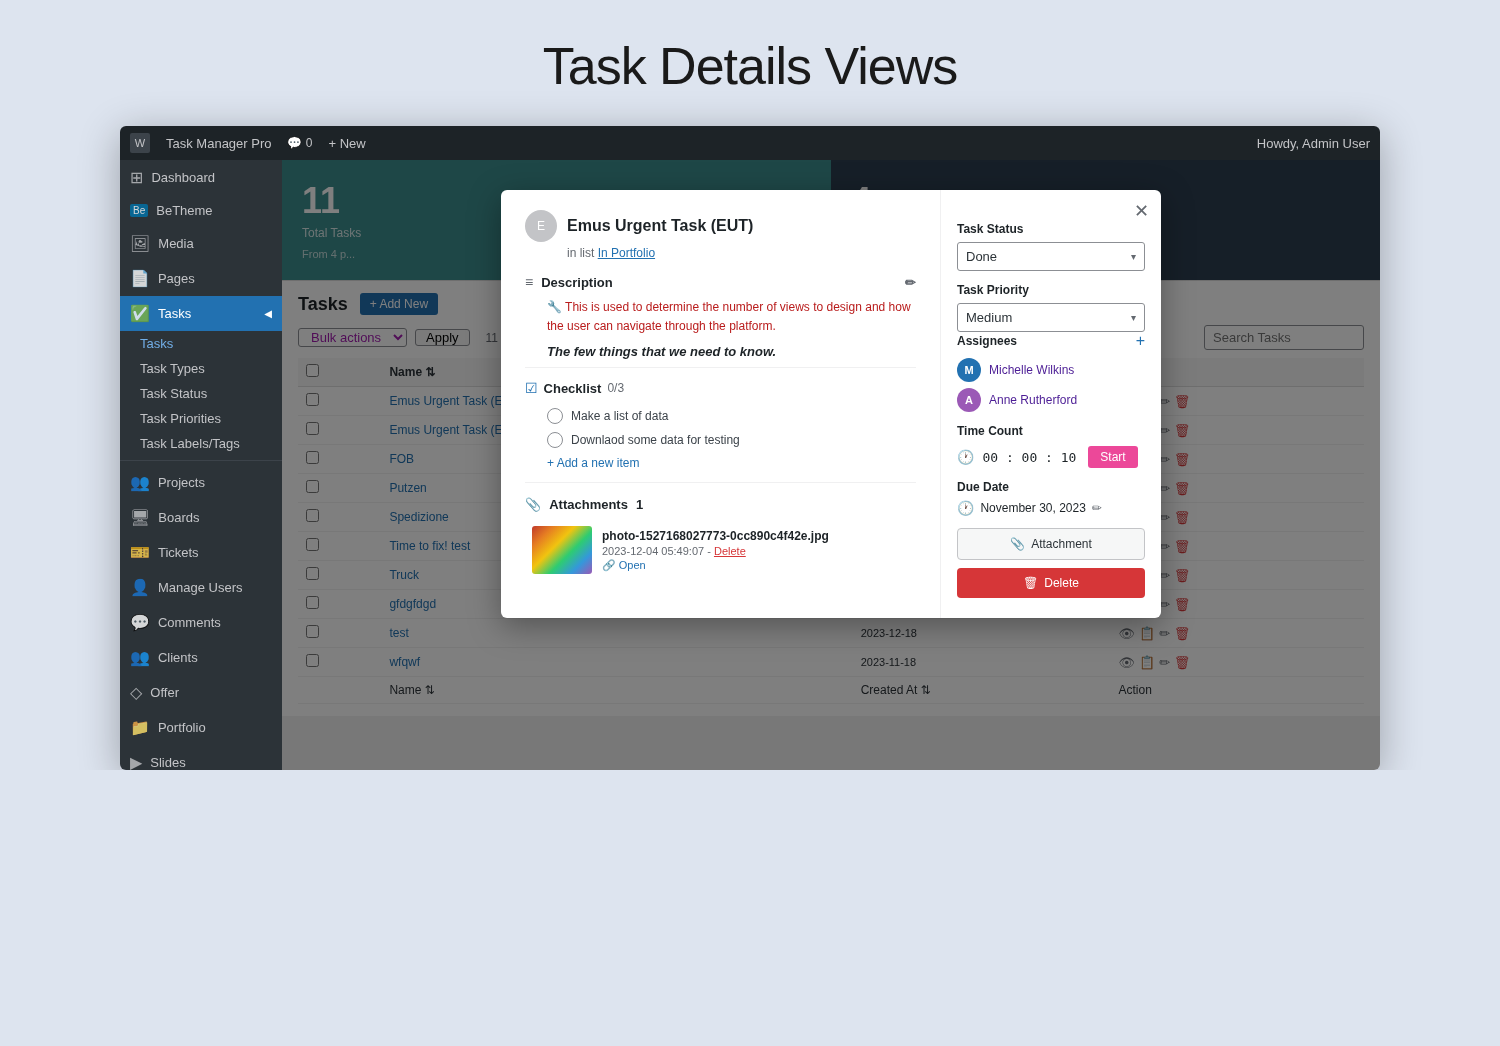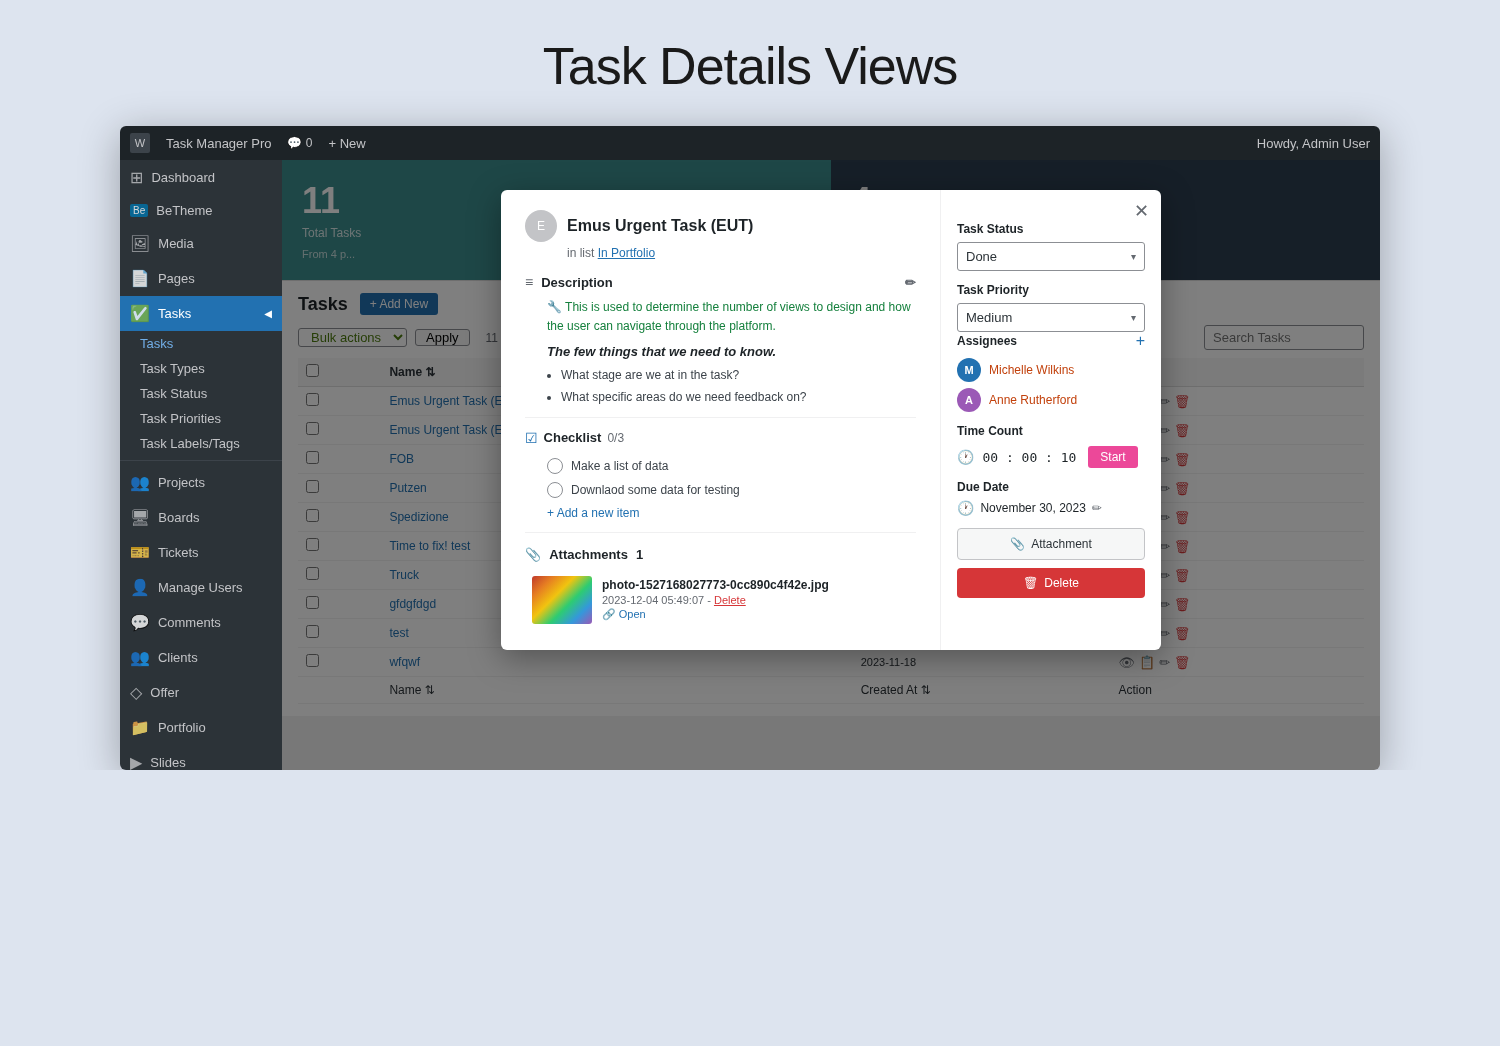--- a/index.html
+++ b/index.html
@@ -142,21 +142,21 @@
       align-items: center;
       gap: 8px;
       margin-bottom: 8px;
     }
     .bulk-actions-select {
       border: 1px solid #8c8f94;
       background: #fff;
       padding: 0 8px;
       border-radius: 3px;
       font-size: 13px;
-      color: #4d7c0f;
+      color: #a21caf;
     }
     .apply-btn {
       border: 1px solid #8c8f94;
       background: #f6f7f7;
       padding: 0 10px;
       border-radius: 3px;
       font-size: 13px;
       cursor: pointer;
     }
     .search-tasks-input {
@@ -245,21 +245,21 @@
     .task-list-ref a { color: #2271b1; text-decoration: underline; }
 
     .section-header {
       display: flex; align-items: center; gap: 8px;
       font-size: 13px; font-weight: 600; color: #1d2327;
       margin-bottom: 8px; margin-top: 12px;
     }
     .section-icon { font-size: 14px; color: #646970; }
     .edit-icon { margin-left: auto; font-size: 13px; color: #646970; cursor: pointer; }
 
-    .description-text { font-size: 12px; color: #15803d; line-height: 1.6; margin-bottom: 8px; padding-left: 22px; }
+    .description-text { font-size: 12px; color: #b91c1c; line-height: 1.6; margin-bottom: 8px; padding-left: 22px; }
     .description-emphasis { font-style: italic; font-weight: 600; font-size: 13px; color: #1d2327; margin-bottom: 6px; padding-left: 22px; }
     .description-bullets { padding-left: 36px; }
     .description-bullets li { font-size: 12px; color: #3c434a; line-height: 1.8; list-style: disc; }
 
     .checklist-header { display: flex; align-items: center; gap: 6px; margin-bottom: 8px; margin-top: 12px; }
     .checklist-icon { font-size: 14px; color: #2271b1; }
     .checklist-label { font-size: 13px; font-weight: 600; color: #1d2327; }
     .checklist-count { font-size: 12px; color: #646970; }
 
     .checklist-item { display: flex; align-items: center; gap: 8px; padding: 4px 0; padding-left: 22px; }
@@ -309,21 +309,21 @@
     .assignee-item { display: flex; align-items: center; gap: 8px; margin-bottom: 6px; }
     .assignee-avatar {
       width: 24px; height: 24px;
       border-radius: 50%;
       display: flex; align-items: center; justify-content: center;
       font-size: 11px; font-weight: 700; color: #fff;
       flex-shrink: 0;
     }
     .assignee-avatar.m { background: #2271b1; }
     .assignee-avatar.a { background: #9b59b6; }
-    .assignee-name { font-size: 12px; color: #c2410c; }
+    .assignee-name { font-size: 12px; color: #4c1d95; }
 
     .time-count-row { display: flex; align-items: center; gap: 8px; margin-top: 8px; }
     .time-icon { font-size: 14px; color: #646970; }
     .time-display { font-size: 13px; color: #1d2327; font-family: monospace; }
     .start-btn {
       background: #ec4899;
       color: #fff;
       border: none;
       padding: 4px 12px;
       border-radius: 3px;
@@ -689,24 +689,20 @@
               <a href="#">In Portfolio</a>
             </div>
 
             <div class="section-header">
               <span class="section-icon">≡</span>
               <span>Description</span>
               <span class="edit-icon">✏</span>
             </div>
             <div class="description-text">🔧 This is used to determine the number of views to design and how the user can navigate through the platform.</div>
             <div class="description-emphasis">The few things that we need to know.</div>
-            <ul class="description-bullets">
-              <li>What stage are we at in the task?</li>
-              <li>What specific areas do we need feedback on?</li>
-            </ul>
 
             <div class="divider"></div>
 
             <div class="checklist-header">
               <span class="checklist-icon">☑</span>
               <span class="checklist-label">Checklist</span>
               <span class="checklist-count">0/3</span>
             </div>
             <div class="checklist-item">
               <div class="checklist-circle"></div>

